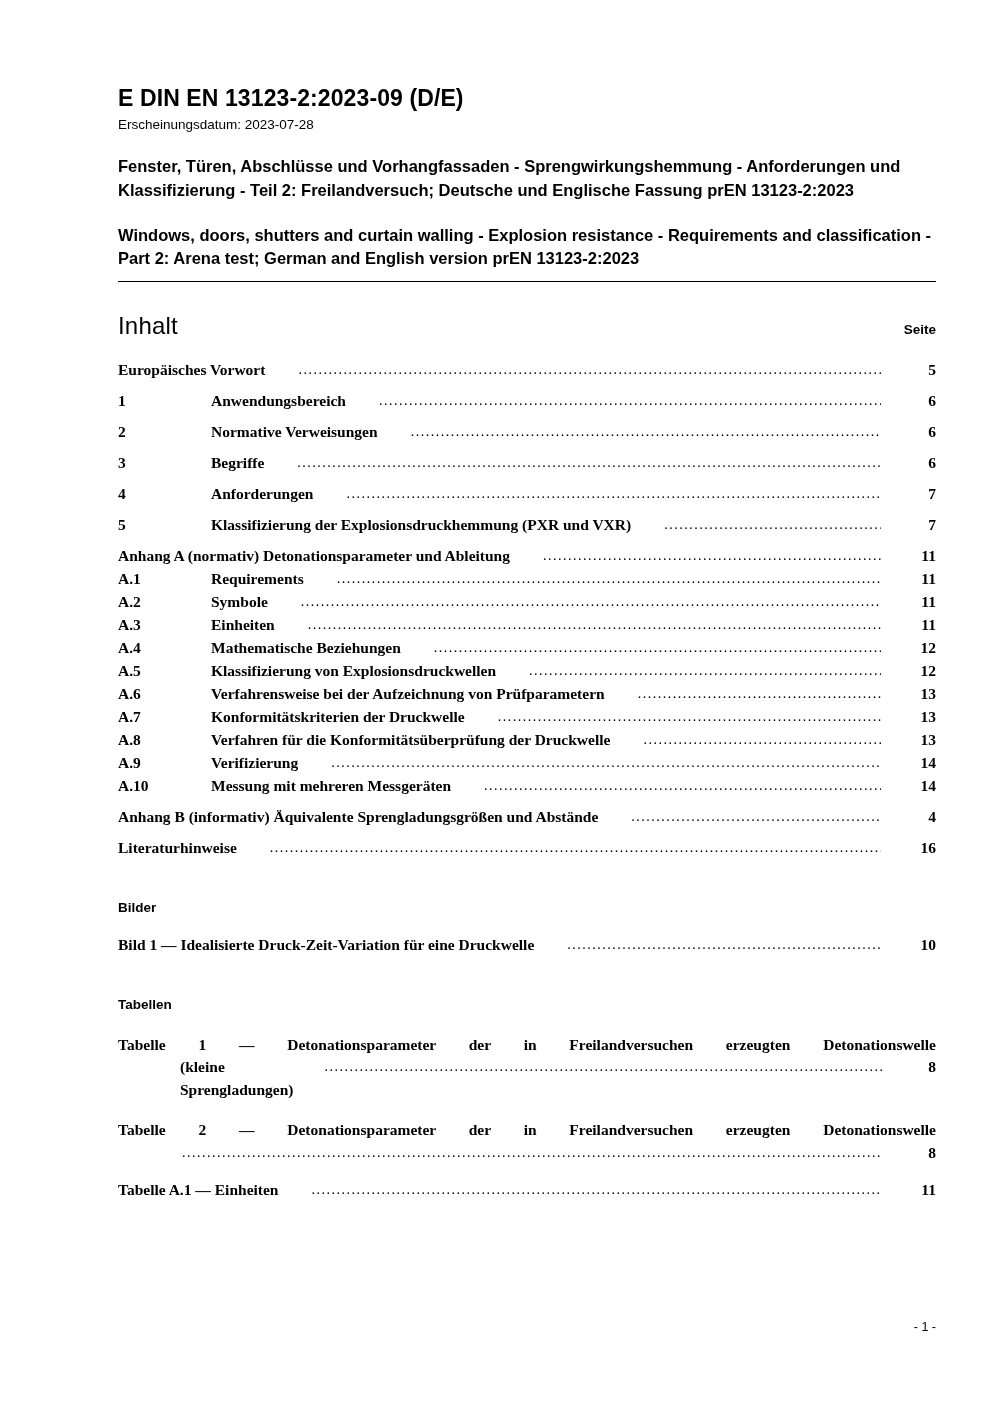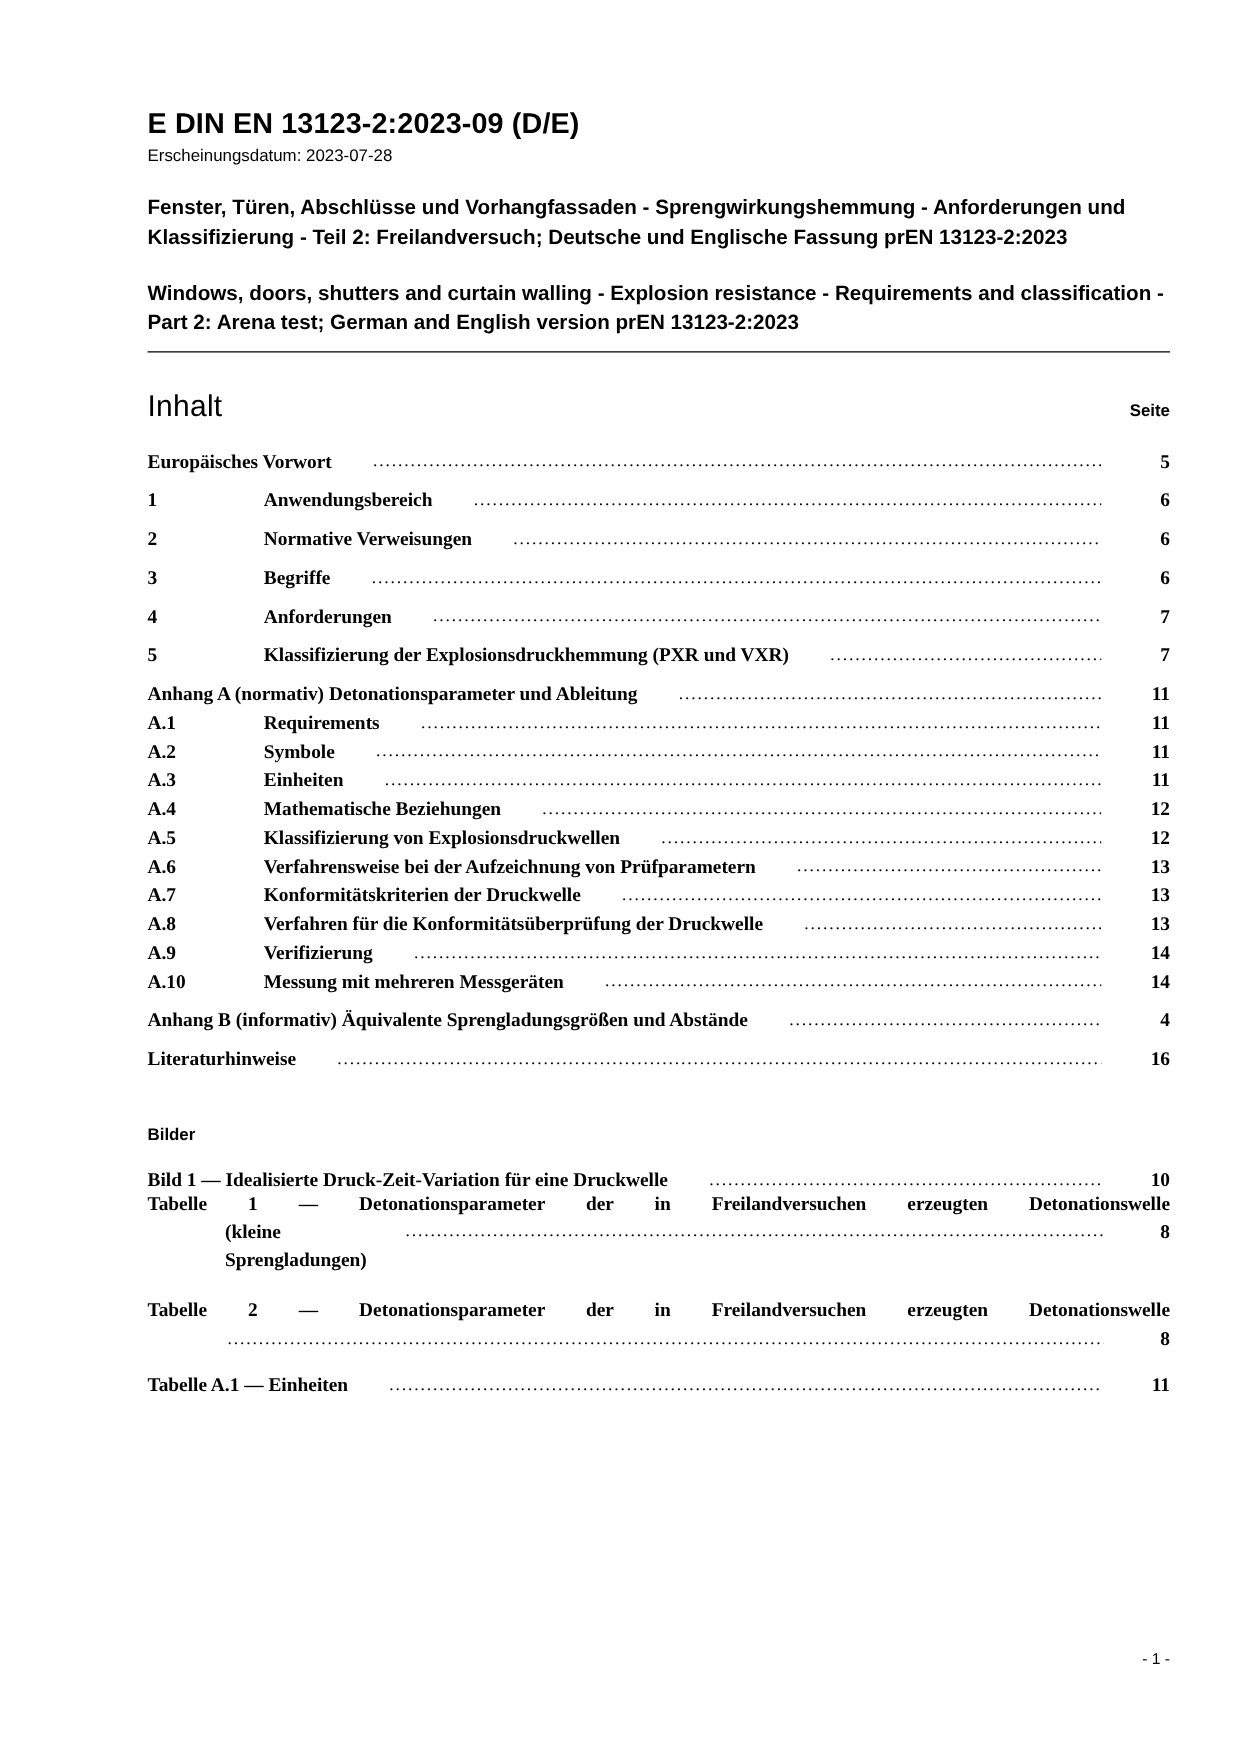--- a/index.html
+++ b/index.html
@@ -338,20 +338,21 @@
     <div class="sec-label">Bilder</div>
 
     <div class="toc">
       <div class="toc-row">
         <span class="label">Bild 1 — Idealisierte Druck-Zeit-Variation für eine Druckwelle</span>
         <span class="dots">......................................................................................................................................................................................................</span>
         <span class="pg">10</span>
       </div>
     </div>
 
+    <div class="sec-label">Tabellen</div>
 
     <div class="toc">
 
       <div class="toc-row2">
         <div class="line1">
           <span class="txt">Tabelle 1  — Detonationsparameter  der  in  Freilandversuchen  erzeugten  Detonationswelle</span>
         </div>
         <div class="line2">
           <span>(kleine Sprengladungen)</span>
           <span class="dots">......................................................................................................................................................................................................</span>

